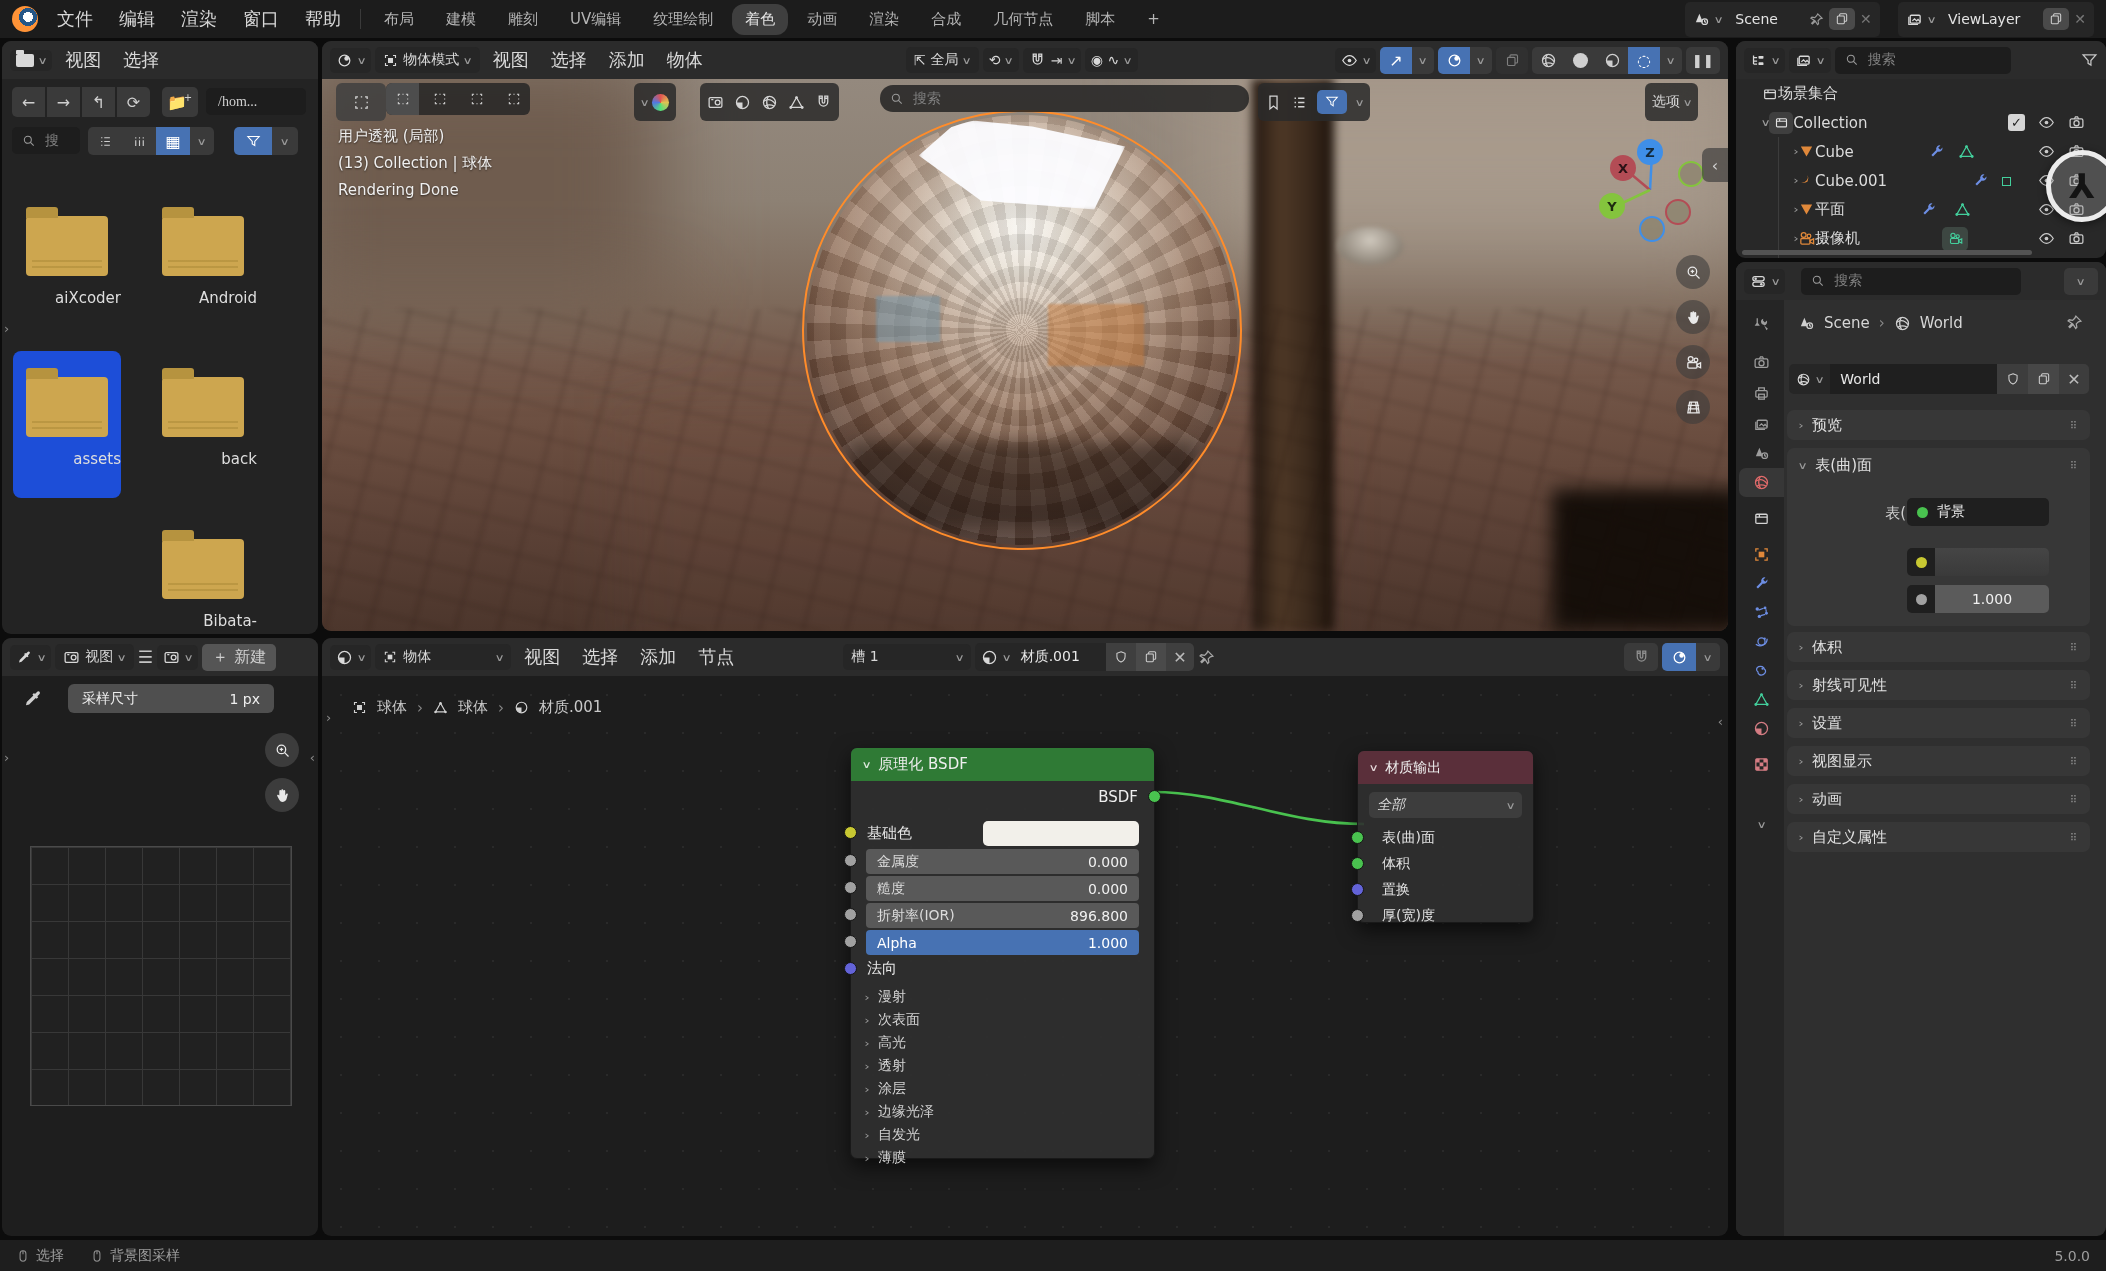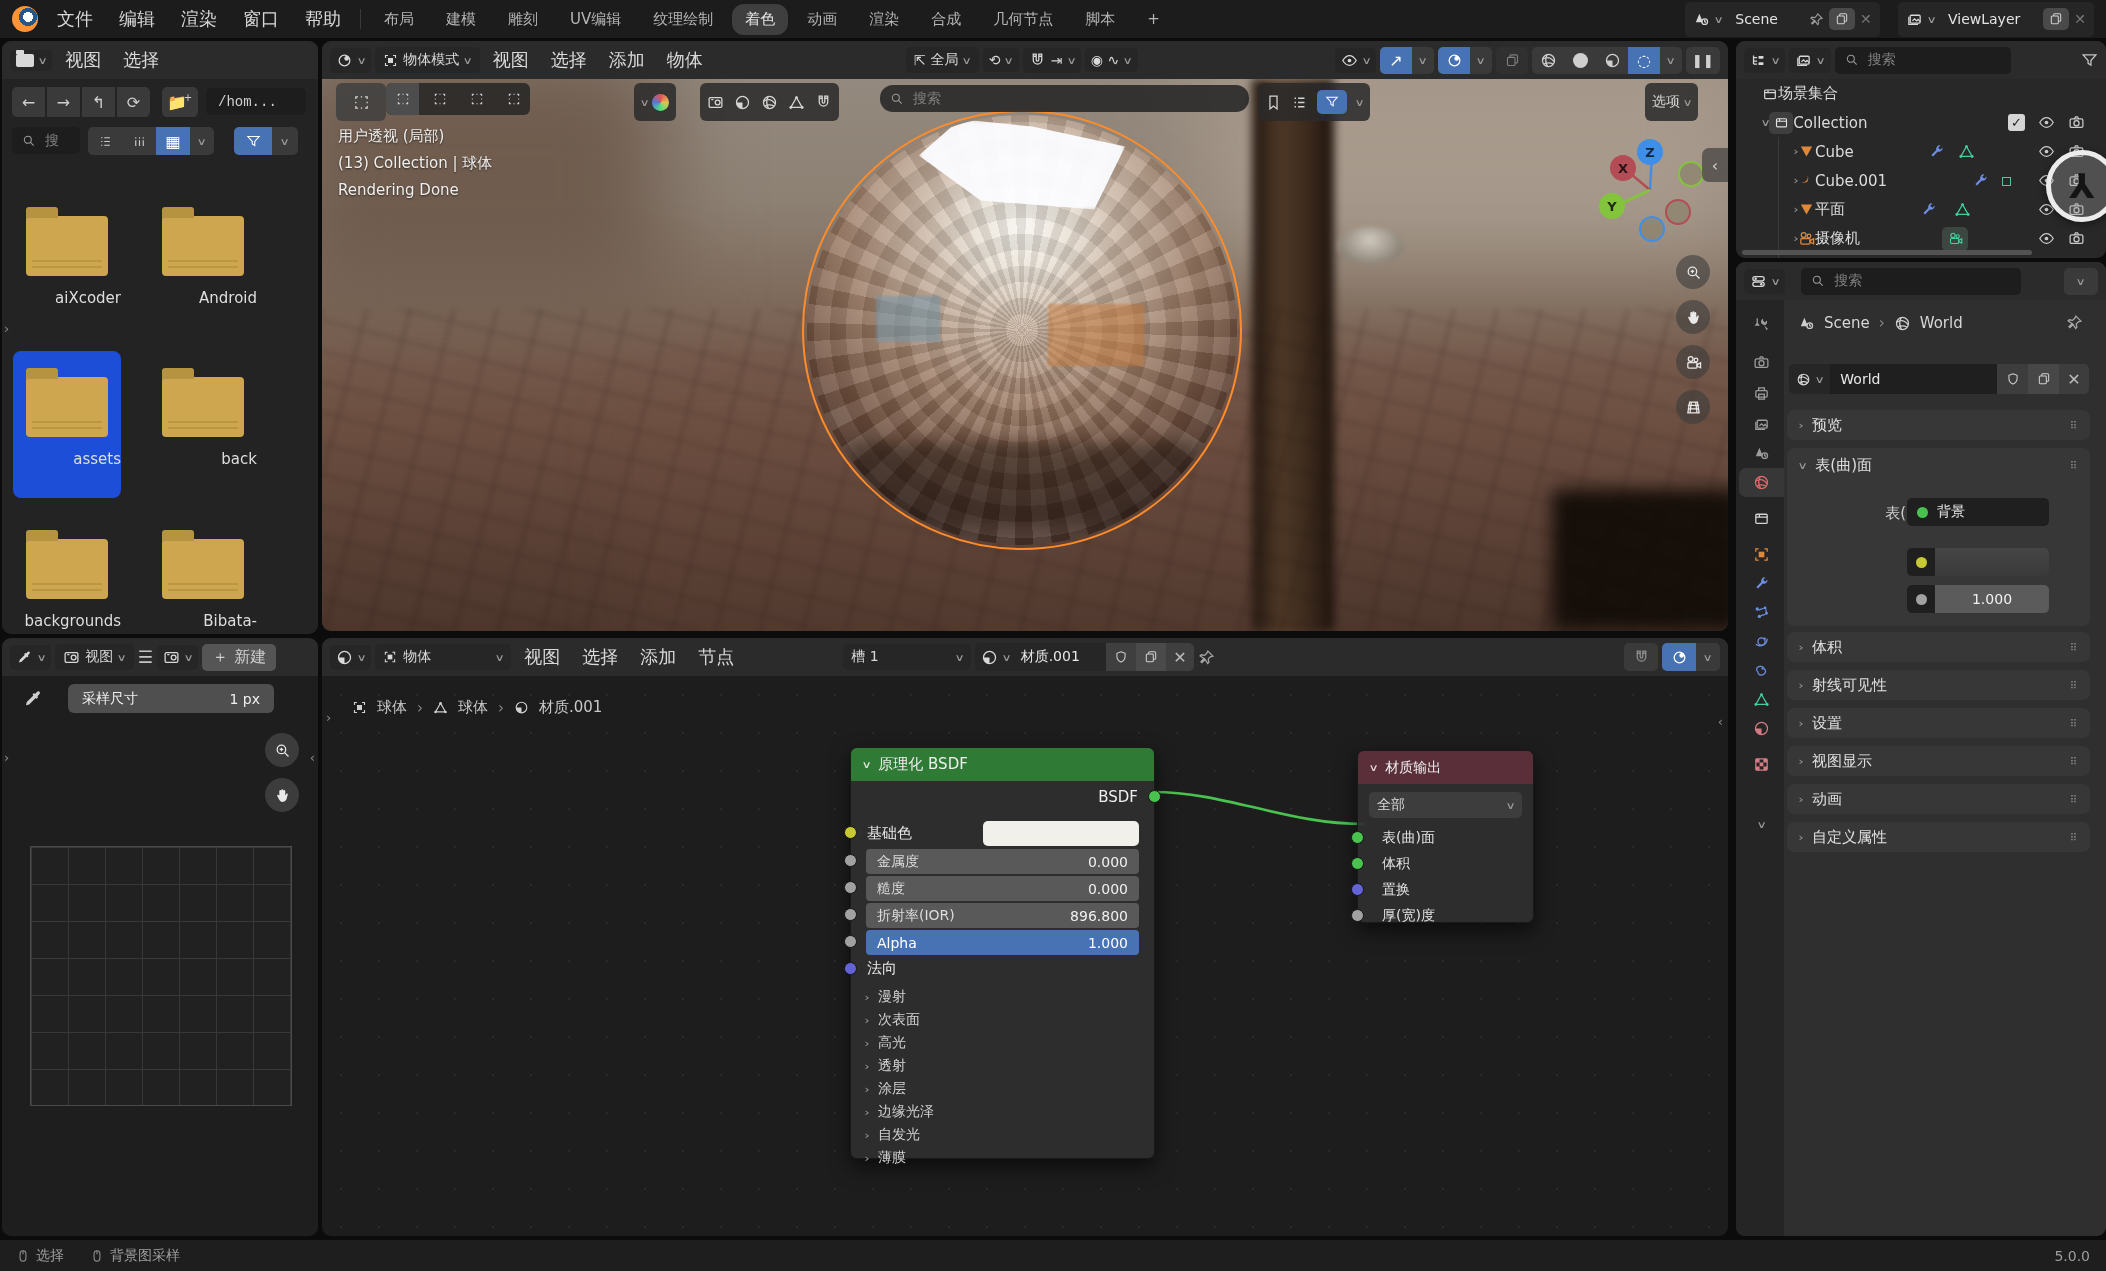--- a/index.html
+++ b/index.html
@@ -6,21 +6,21 @@
   .app{position:relative;width:2106px;height:1271px;background:#0c0c0c;overflow:hidden;
        font-family:"DejaVu Sans","Liberation Sans",sans-serif;color:#d6d6d6;-webkit-font-smoothing:antialiased;}
   .region{position:absolute;background:#2e2e2e;border-radius:9px;overflow:hidden;}
   .hdr{position:absolute;left:0;right:0;top:0;height:38px;background:#2b2b2b;display:flex;align-items:center;gap:4px;padding:0 8px;box-sizing:border-box;}
   .menu{color:#d8d8d8;font-size:18px;padding:4px 9px;border-radius:4px;white-space:nowrap;}
   .dd{display:inline-flex;align-items:center;gap:5px;background:#262626;border-radius:5px;padding:4px 8px;color:#d8d8d8;font-size:14px;white-space:nowrap;}
   .btn{display:inline-flex;align-items:center;justify-content:center;background:#3a3a3a;border-radius:5px;color:#cfcfcf;}
   .chev{color:#9a9a9a;font-size:10px;transform:scaleX(1.4);display:inline-block;}
   .ic{width:17px;height:17px;stroke:currentColor;fill:none;stroke-width:1.8;flex:none;}
   .searchbox{display:flex;align-items:center;gap:7px;background:#1d1d1d;border-radius:13px;padding:0 10px;height:27px;box-sizing:border-box;}
-  .searchbox input{background:transparent;border:0;outline:0;color:#d0d0d0;font-size:14px;width:100%;font-family:Liberation Mono, monospace;}
+  .searchbox input{background:transparent;border:0;outline:0;color:#d0d0d0;font-size:14px;width:100%;font-family:Liberation Serif, serif;}
   .searchbox input::placeholder{color:#7f7f7f;}
   .tab{padding:6px 13px;border-radius:5px;color:#b5b5b5;font-size:15px;white-space:nowrap;}
   .tab.active{background:#3f3f3f;color:#e5e5e5;border-radius:12px;}
   
   .tile{position:absolute;width:108px;height:147px;border-radius:8px;text-align:right;}
   .tile.sel{background:#1d4ed8;}
   .ficon{width:82px;height:60px;margin:26px auto 0;position:relative;background:var(--folder);border-radius:4px;}
   .ficon:before{content:"";position:absolute;top:-9px;left:0;width:32px;height:11px;background:#b6933f;border-radius:3px 3px 0 0;}
   .ficon:after{content:"";position:absolute;left:6px;right:6px;bottom:8px;height:8px;
      background:linear-gradient(#b6933f 2px,transparent 2px,transparent 6px,#b6933f 6px) ;opacity:.8;}
@@ -330,24 +330,20 @@
         <div class="fname">Android</div>
     </div>
     <div class="tile sel" style="left:11px;top:310px;">
       <div class="ficon"></div>
         <div class="fname">assets</div>
     </div>
     <div class="tile" style="left:147px;top:310px;">
       <div class="ficon"></div>
         <div class="fname">back</div>
     </div>
-    <div class="tile" style="left:11px;top:472px;">
-      <div class="ficon"></div>
-        <div class="fname">backgrounds</div>
-    </div>
     <div class="tile" style="left:147px;top:472px;">
       <div class="ficon"></div>
         <div class="fname">Bibata-</div>
     </div>
     <span style="position:absolute;left:2px;top:280px;color:#8a8a8a;font-size:13px;">›</span>
   </div>
 
   <div class="region" style="left:2px;top:638px;width:316px;height:598px;background:#1e1e1e;">
     <div class="hdr">
       <span class="dd" style="padding:4px 6px;">
@@ -769,21 +765,21 @@
           <span class="chev">›</span>
           <span>薄膜</span>
         </div>
     </div>
 
     <div class="node" style="left:1035px;top:112px;width:175px;height:171px;">
       <div class="nhead" style="background:var(--node-maroon);font-size:14px;">
         <span class="chev" style="color:#e5d8da;">∨</span>
           <span>材质输出</span>
       </div>
-      <div class="dd" style="position:absolute;left:11px;top:41px;width:153px;height:26px;box-sizing:border-box;justify-content:space-between;background:#3d3d3d;">
+      <div class="dd" style="position:absolute;left:11px;top:41px;width:153px;height:26px;box-sizing:border-box;justify-content:space-between;background:#3d3d3d;font-style:italic;">
         <span>全部</span>
           <span class="chev">∨</span>
       </div>
       <span class="sock" style="left:-7px;top:80px;background:#49c24f;"></span>
       <div class="nin" style="top:78px;">表(曲)面</div>
       <span class="sock" style="left:-7px;top:106px;background:#49c24f;"></span>
       <div class="nin" style="top:104px;">体积</div>
       <span class="sock" style="left:-7px;top:132px;background:#6363d8;"></span>
       <div class="nin" style="top:130px;text-align:center;">置换</div>
       <span class="sock" style="left:-7px;top:158px;background:#a1a1a1;"></span>

